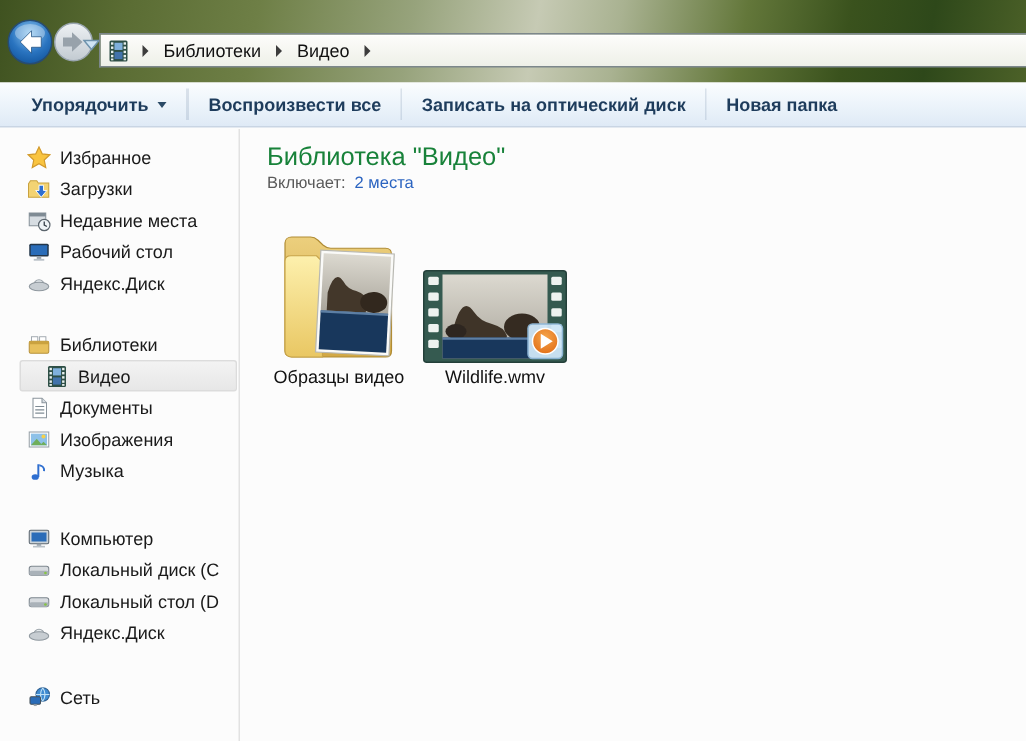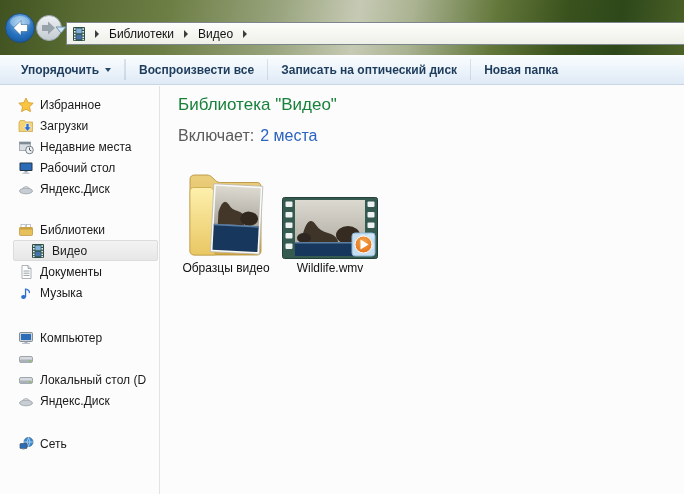--- a/index.html
+++ b/index.html
@@ -74,21 +74,21 @@
     border:1px solid #dcdcdc; border-radius:2px;
     margin:0 1px 0 13px; padding-left:16px;
   }
   .side-row .sicon { width:16px; height:16px; flex:0 0 auto; }
   .sec-gap-1 { margin-top:20px; }
   .sec-gap-2 { margin-top:24px; }
   .sec-gap-3 { margin-top:22px; }
 
   .content { flex:1 1 auto; padding:8px 0 0 18px; overflow:hidden; }
   .lib-title { font-size:17px; font-weight:400; color:#18823a; line-height:22px; }
-  .includes { margin-top:11px; font-size:16px; color:#5a5a5a; display:flex; gap:6px; align-items:center; }
+  .includes { margin-top:0; font-size:11px; color:#5a5a5a; display:flex; gap:6px; align-items:center; }
   .includes a { color:#2a63c0; text-decoration:none; cursor:pointer; }
 
   .tiles { margin-top:16px; display:flex; align-items:flex-end; padding-left:0; }
   .tile { display:flex; flex-direction:column; align-items:center; justify-content:flex-end; }
   .tile-folder { width:96px; }
   .tile-video { width:112px; }
   .tile-label { margin-top:2px; font-size:12px; color:#111; text-align:center; white-space:nowrap; }
 </style>
 </head>
 <body>
@@ -247,20 +247,29 @@
         <g stroke="#7f8b94" stroke-width="0.8">
             <line x1="5.5" y1="7" x2="11.5" y2="7"></line>
             <line x1="5.5" y1="9.2" x2="11.5" y2="9.2"></line>
             <line x1="5.5" y1="11.4" x2="11.5" y2="11.4"></line>
           </g>
       </svg>
       <span>Документы</span>
     </div>
     <div class="side-row">
       <svg class="sicon" viewBox="0 0 16 16">
+        <rect x="1.5" y="3" width="13" height="10" fill="#ffffff" stroke="#98a1a8" stroke-width="0.7"></rect>
+        <rect x="2.6" y="4.1" width="10.8" height="7.8" fill="#8ec1e8"></rect>
+        <path d="M2.6,11.9 L6.5,7.5 L9.5,11 L11,9.5 L13.4,11.9 Z" fill="#6fae5c"></path>
+        <circle cx="11" cy="6" r="1.3" fill="#f5d04a"></circle>
+      </svg>
+      <span>Изображения</span>
+    </div>
+    <div class="side-row">
+      <svg class="sicon" viewBox="0 0 16 16">
         <ellipse cx="5.5" cy="12" rx="2.4" ry="1.9" fill="#2f6fd0"></ellipse>
         <rect x="6.9" y="3.5" width="1.3" height="8.5" fill="#2f6fd0"></rect>
         <path d="M8.2,3.5 Q12.5,4.5 12,8.2 L10.7,8 Q11.2,5.4 8.2,4.9 Z" fill="#2f6fd0"></path>
       </svg>
       <span>Музыка</span>
     </div>
 
     <div class="side-row header sec-gap-2">
       <svg class="sicon" viewBox="0 0 16 16">
         <rect x="1.5" y="2.5" width="13" height="9" rx="1" fill="#c9d2d9" stroke="#5c6770" stroke-width="0.7"></rect>
@@ -269,20 +278,21 @@
         <rect x="4" y="12.9" width="8" height="1.1" fill="#b9c1c8"></rect>
       </svg>
       <span>Компьютер</span>
     </div>
     <div class="side-row">
       <svg class="sicon" viewBox="0 0 16 16">
         <rect x="1.5" y="5.5" width="13" height="6" rx="1.5" fill="#d7dbdf" stroke="#7d868e" stroke-width="0.7"></rect>
         <rect x="1.5" y="8.5" width="13" height="3" rx="1.5" fill="#aab2b9"></rect>
         <circle cx="12.3" cy="10" r="0.9" fill="#86c443"></circle>
       </svg>
+      <span>Локальный диск (C</span>
     </div>
     <div class="side-row">
       <svg class="sicon" viewBox="0 0 16 16">
         <rect x="1.5" y="5.5" width="13" height="6" rx="1.5" fill="#d7dbdf" stroke="#7d868e" stroke-width="0.7"></rect>
         <rect x="1.5" y="8.5" width="13" height="3" rx="1.5" fill="#aab2b9"></rect>
         <circle cx="12.3" cy="10" r="0.9" fill="#86c443"></circle>
       </svg>
       <span>Локальный стол (D</span>
     </div>
     <div class="side-row">

